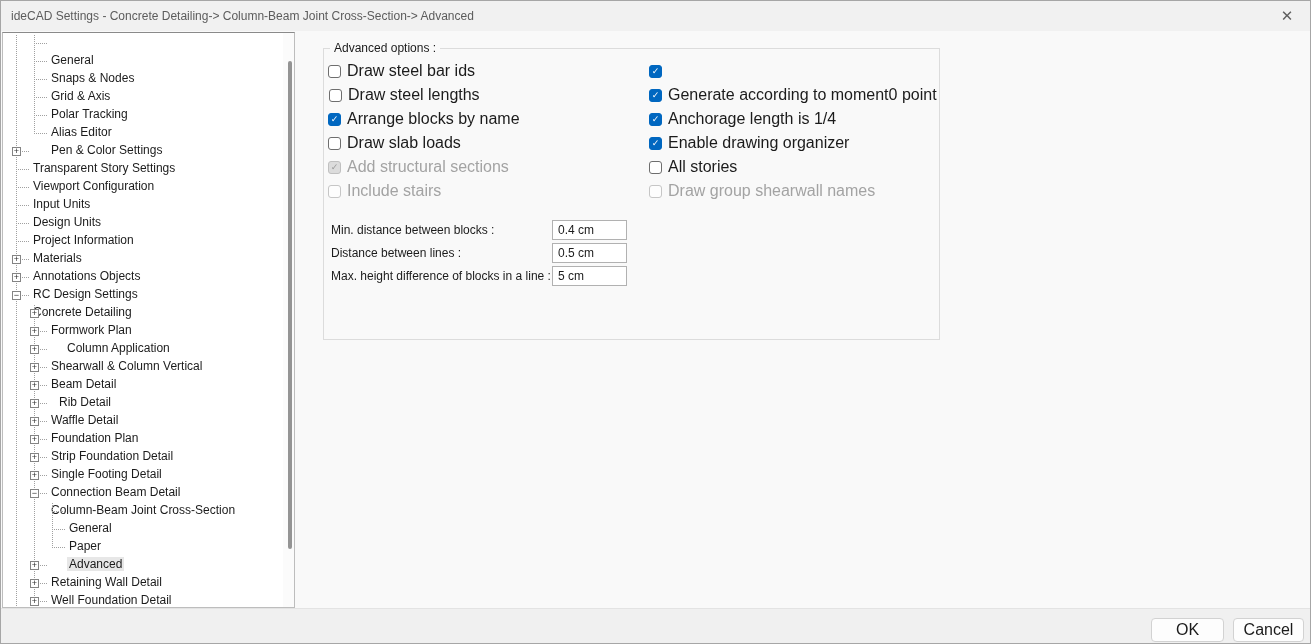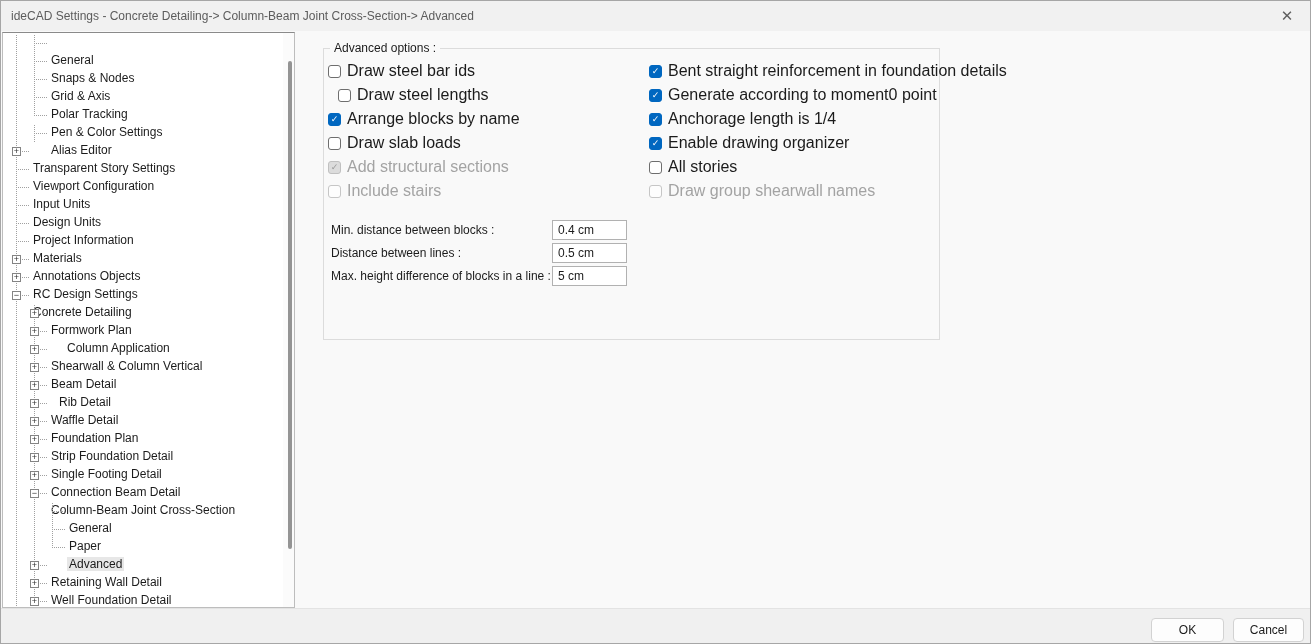--- a/index.html
+++ b/index.html
@@ -50,21 +50,21 @@
   
   .field-label { position:absolute; font-size:12px; color:#1b1b1b; white-space:nowrap; }
   .field-input { position:absolute; width:75px; height:20px; border:1px solid #b1b1b1;
     background:#fff; font-family:inherit; font-size:12px; color:#1b1b1b;
     padding:0 2px 0 5px; outline:none; }
   
   .footer { position:absolute; left:0; right:0; top:607px; height:36px;
     background:#f0f0f0; border-top:1px solid #e3e3e3; }
   .btn { position:absolute; top:9px; height:24px; background:#fdfdfd;
     border:1px solid #d2d2d2; border-radius:4px; font-family:inherit;
-    font-size:12px; color:#1b1b1b; cursor:pointer; }
+    font-size:16px; color:#1b1b1b; cursor:pointer; }
   #btn-ok { left:1150px; width:73px; }
   #btn-cancel { left:1232px; width:71px; }
 </style>
 </head>
 <body>
 
 <div class="window">
 
   <div class="titlebar">
     <span class="title">ideCAD Settings - Concrete Detailing-&gt; Column-Beam Joint Cross-Section-&gt; Advanced</span>
@@ -92,29 +92,29 @@
           <span class="tree-label" style="left: 46px;">Grid &amp; Axis</span>
         </div>
         <div class="tree-row">
           <span class="guide" style="left: 13px; height: 18px;"></span>
           <span class="guide" style="left: 31px; height: 18px;"></span>
           <span class="stub" style="left: 31px;"></span>
           <span class="tree-label" style="left: 46px;">Polar Tracking</span>
         </div>
         <div class="tree-row">
           <span class="guide" style="left: 13px; height: 18px;"></span>
+          <span class="guide" style="left: 31px; height: 18px;"></span>
+          <span class="stub" style="left: 31px;"></span>
+          <span class="tree-label" style="left: 46px;">Alias Editor</span>
+        </div>
+        <div class="tree-row">
+          <span class="guide" style="left: 13px; height: 18px;"></span>
           <span class="guide" style="left: 31px; height: 9px;"></span>
           <span class="stub" style="left: 31px;"></span>
           <span class="tree-label" style="left: 46px;">Pen &amp; Color Settings</span>
-        </div>
-        <div class="tree-row">
-          <span class="guide" style="left: 13px; height: 18px;"></span>
-          <span class="guide" style="left: 31px; height: 18px;"></span>
-          <span class="stub" style="left: 31px;"></span>
-          <span class="tree-label" style="left: 46px;">Alias Editor</span>
         </div>
         <div class="tree-row">
           <span class="guide" style="left: 13px; height: 18px;"></span>
           <span class="stub" style="left: 13px;"></span>
           <span class="toggle" style="left: 9px;">+</span>
           <span class="tree-label" style="left: 28px;">Transparent Story Settings</span>
         </div>
         <div class="tree-row">
           <span class="guide" style="left: 13px; height: 18px;"></span>
           <span class="stub" style="left: 13px;"></span>
@@ -283,21 +283,21 @@
     <div class="scroll-thumb"></div>
   </div>
 
   <div class="groupbox">
     <span class="groupbox-title">Advanced options :</span>
     <div id="cb-left">
         <div class="cb-row" style="left: 4px; top: 14px;">
           <span class="cb off"></span>
           <span class="cb-label">Draw steel bar ids</span>
         </div>
-        <div class="cb-row" style="left: 14px; top: 38px;">
+        <div class="cb-row" style="left: 5px; top: 38px;">
           <span class="cb off"></span>
           <span class="cb-label">Draw steel lengths</span>
         </div>
         <div class="cb-row" style="left: 4px; top: 62px;">
           <span class="cb on">✓</span>
           <span class="cb-label">Arrange blocks by name</span>
         </div>
         <div class="cb-row" style="left: 4px; top: 86px;">
           <span class="cb off"></span>
           <span class="cb-label">Draw slab loads</span>
@@ -307,21 +307,20 @@
           <span class="cb-label">Add structural sections</span>
         </div>
         <div class="cb-row dis" style="left: 4px; top: 134px;">
           <span class="cb off dis"></span>
           <span class="cb-label">Include stairs</span>
         </div>
       </div>
     <div id="cb-right">
         <div class="cb-row" style="left: 325px; top: 14px;">
           <span class="cb on">✓</span>
-          <span class="cb-label">Bent straight reinforcement in foundation details</span>
         </div>
         <div class="cb-row" style="left: 325px; top: 38px;">
           <span class="cb on">✓</span>
           <span class="cb-label">Generate according to moment0 point</span>
         </div>
         <div class="cb-row" style="left: 325px; top: 62px;">
           <span class="cb on">✓</span>
           <span class="cb-label">Anchorage length is 1/4</span>
         </div>
         <div class="cb-row" style="left: 325px; top: 86px;">

